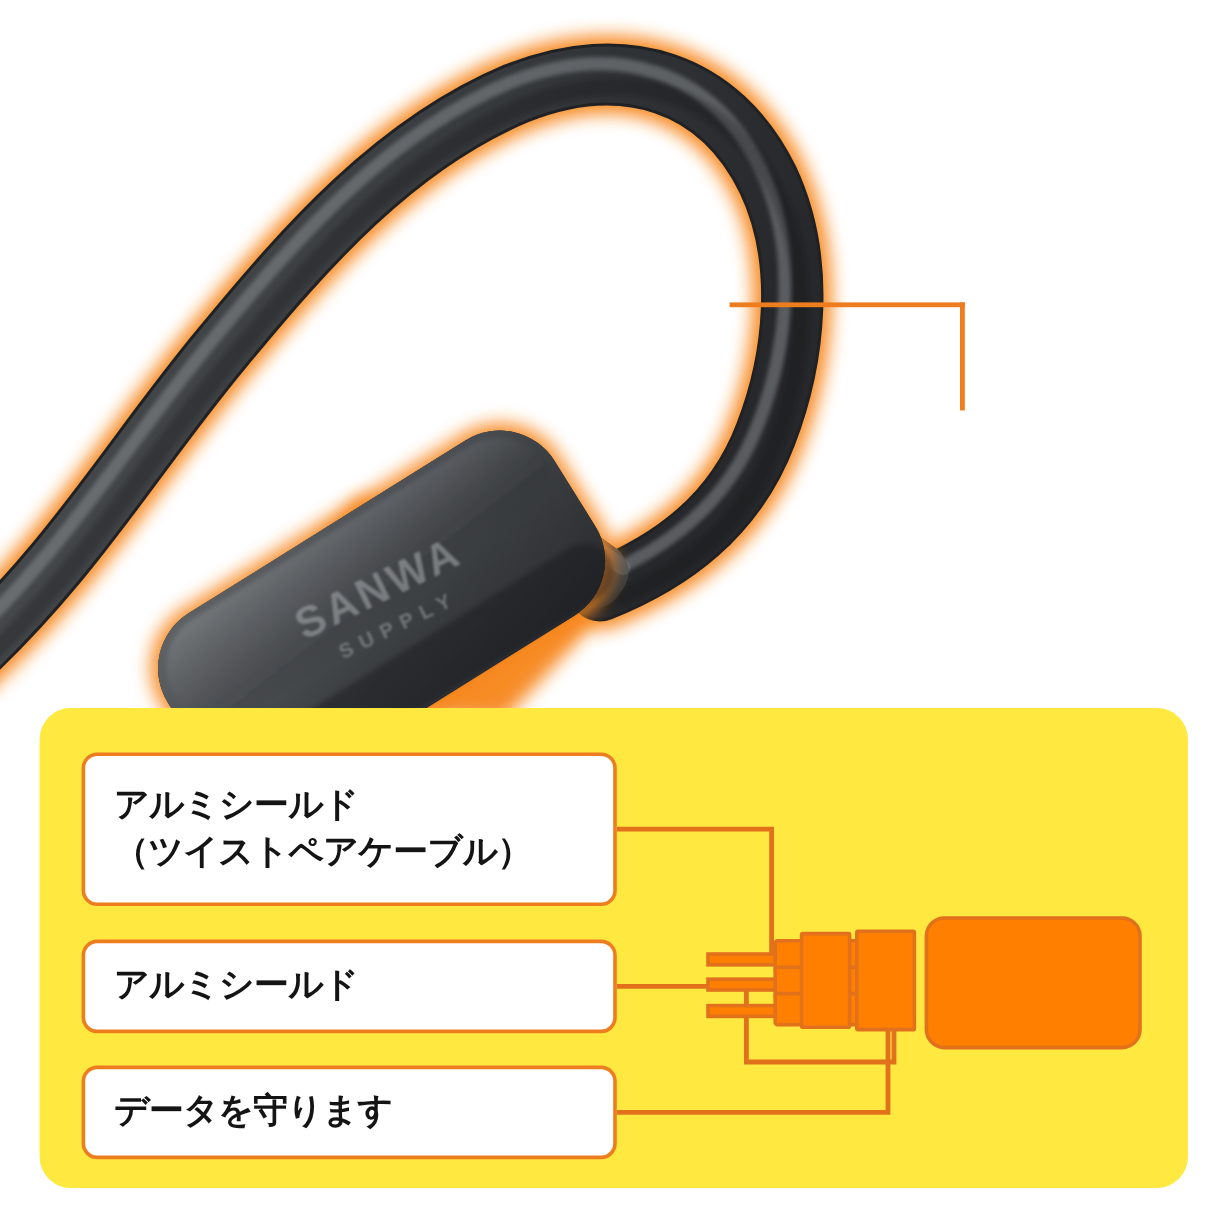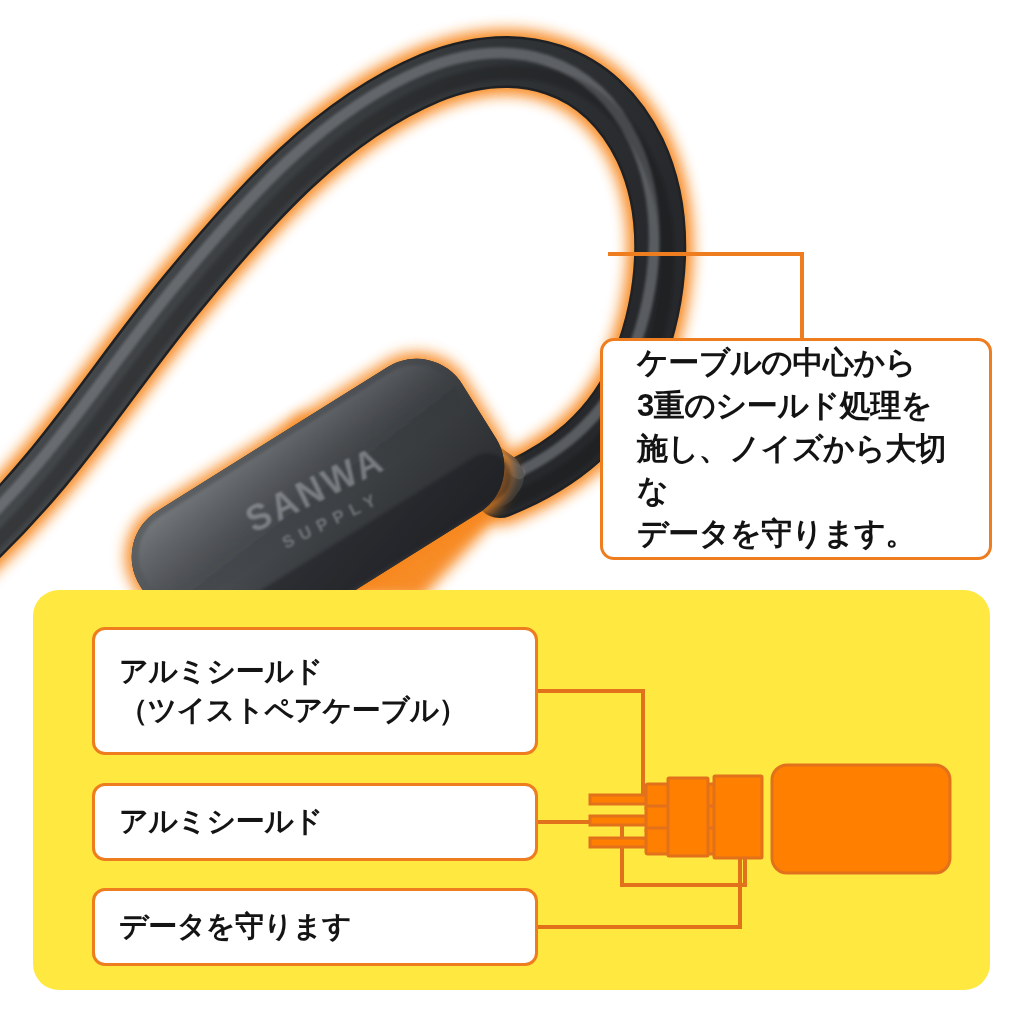--- a/index.html
+++ b/index.html
@@ -70,21 +70,20 @@
   
   .label-box {
     position: absolute;
     background: #FFFFFF;
     border: 3px solid #ED7D1F;
     border-radius: 13px;
     box-sizing: border-box;
     display: flex;
     align-items: center;
     padding-left: 24px;
-    margin-left: 24px;
   }
   .label-text {
     font-size: 29px;
     font-weight: 700;
     line-height: 1.35;
     color: #141414;
     letter-spacing: -0.5px;
     white-space: pre-line;
   }
   #label-box-0 { left: 68px; top: 627px; width: 446px; height: 128px; }
@@ -188,26 +187,20 @@
           <text x="0" y="0" text-anchor="middle" font-family="'Liberation Sans', sans-serif" font-size="36" font-weight="700" letter-spacing="3" fill="#A9ADB1">SANWA</text>
           <text x="2" y="28" text-anchor="middle" font-family="'Liberation Sans', sans-serif" font-size="17" font-weight="700" letter-spacing="7" fill="#9DA1A5">SUPPLY</text>
         </g>
       </g>
     </svg>
   </div>
 
   <div class="leader" style="left:608px; top:252px; width:196px; height:4px;"></div>
   <div class="leader" style="left:800px; top:252px; width:4px; height:90px;"></div>
 
-  <div id="callout-box">
-    <div id="callout-text">ケーブルの中心から
-3重のシールド処理を
-施し、ノイズから大切な
-データを守ります。</div>
-  </div>
 
   <div id="yellow-panel"></div>
 
   <div id="diagram">
     <svg width="1024" height="1024" viewBox="0 0 1024 1024" xmlns="http://www.w3.org/2000/svg">
       <g stroke="#E2711C" stroke-width="4" fill="none" stroke-linecap="butt">
 
         <path d="M 514 691 L 643 691 L 643 797"></path>
 
         <path d="M 514 822 L 622 822 L 622 885 L 745 885 L 745 855"></path>

